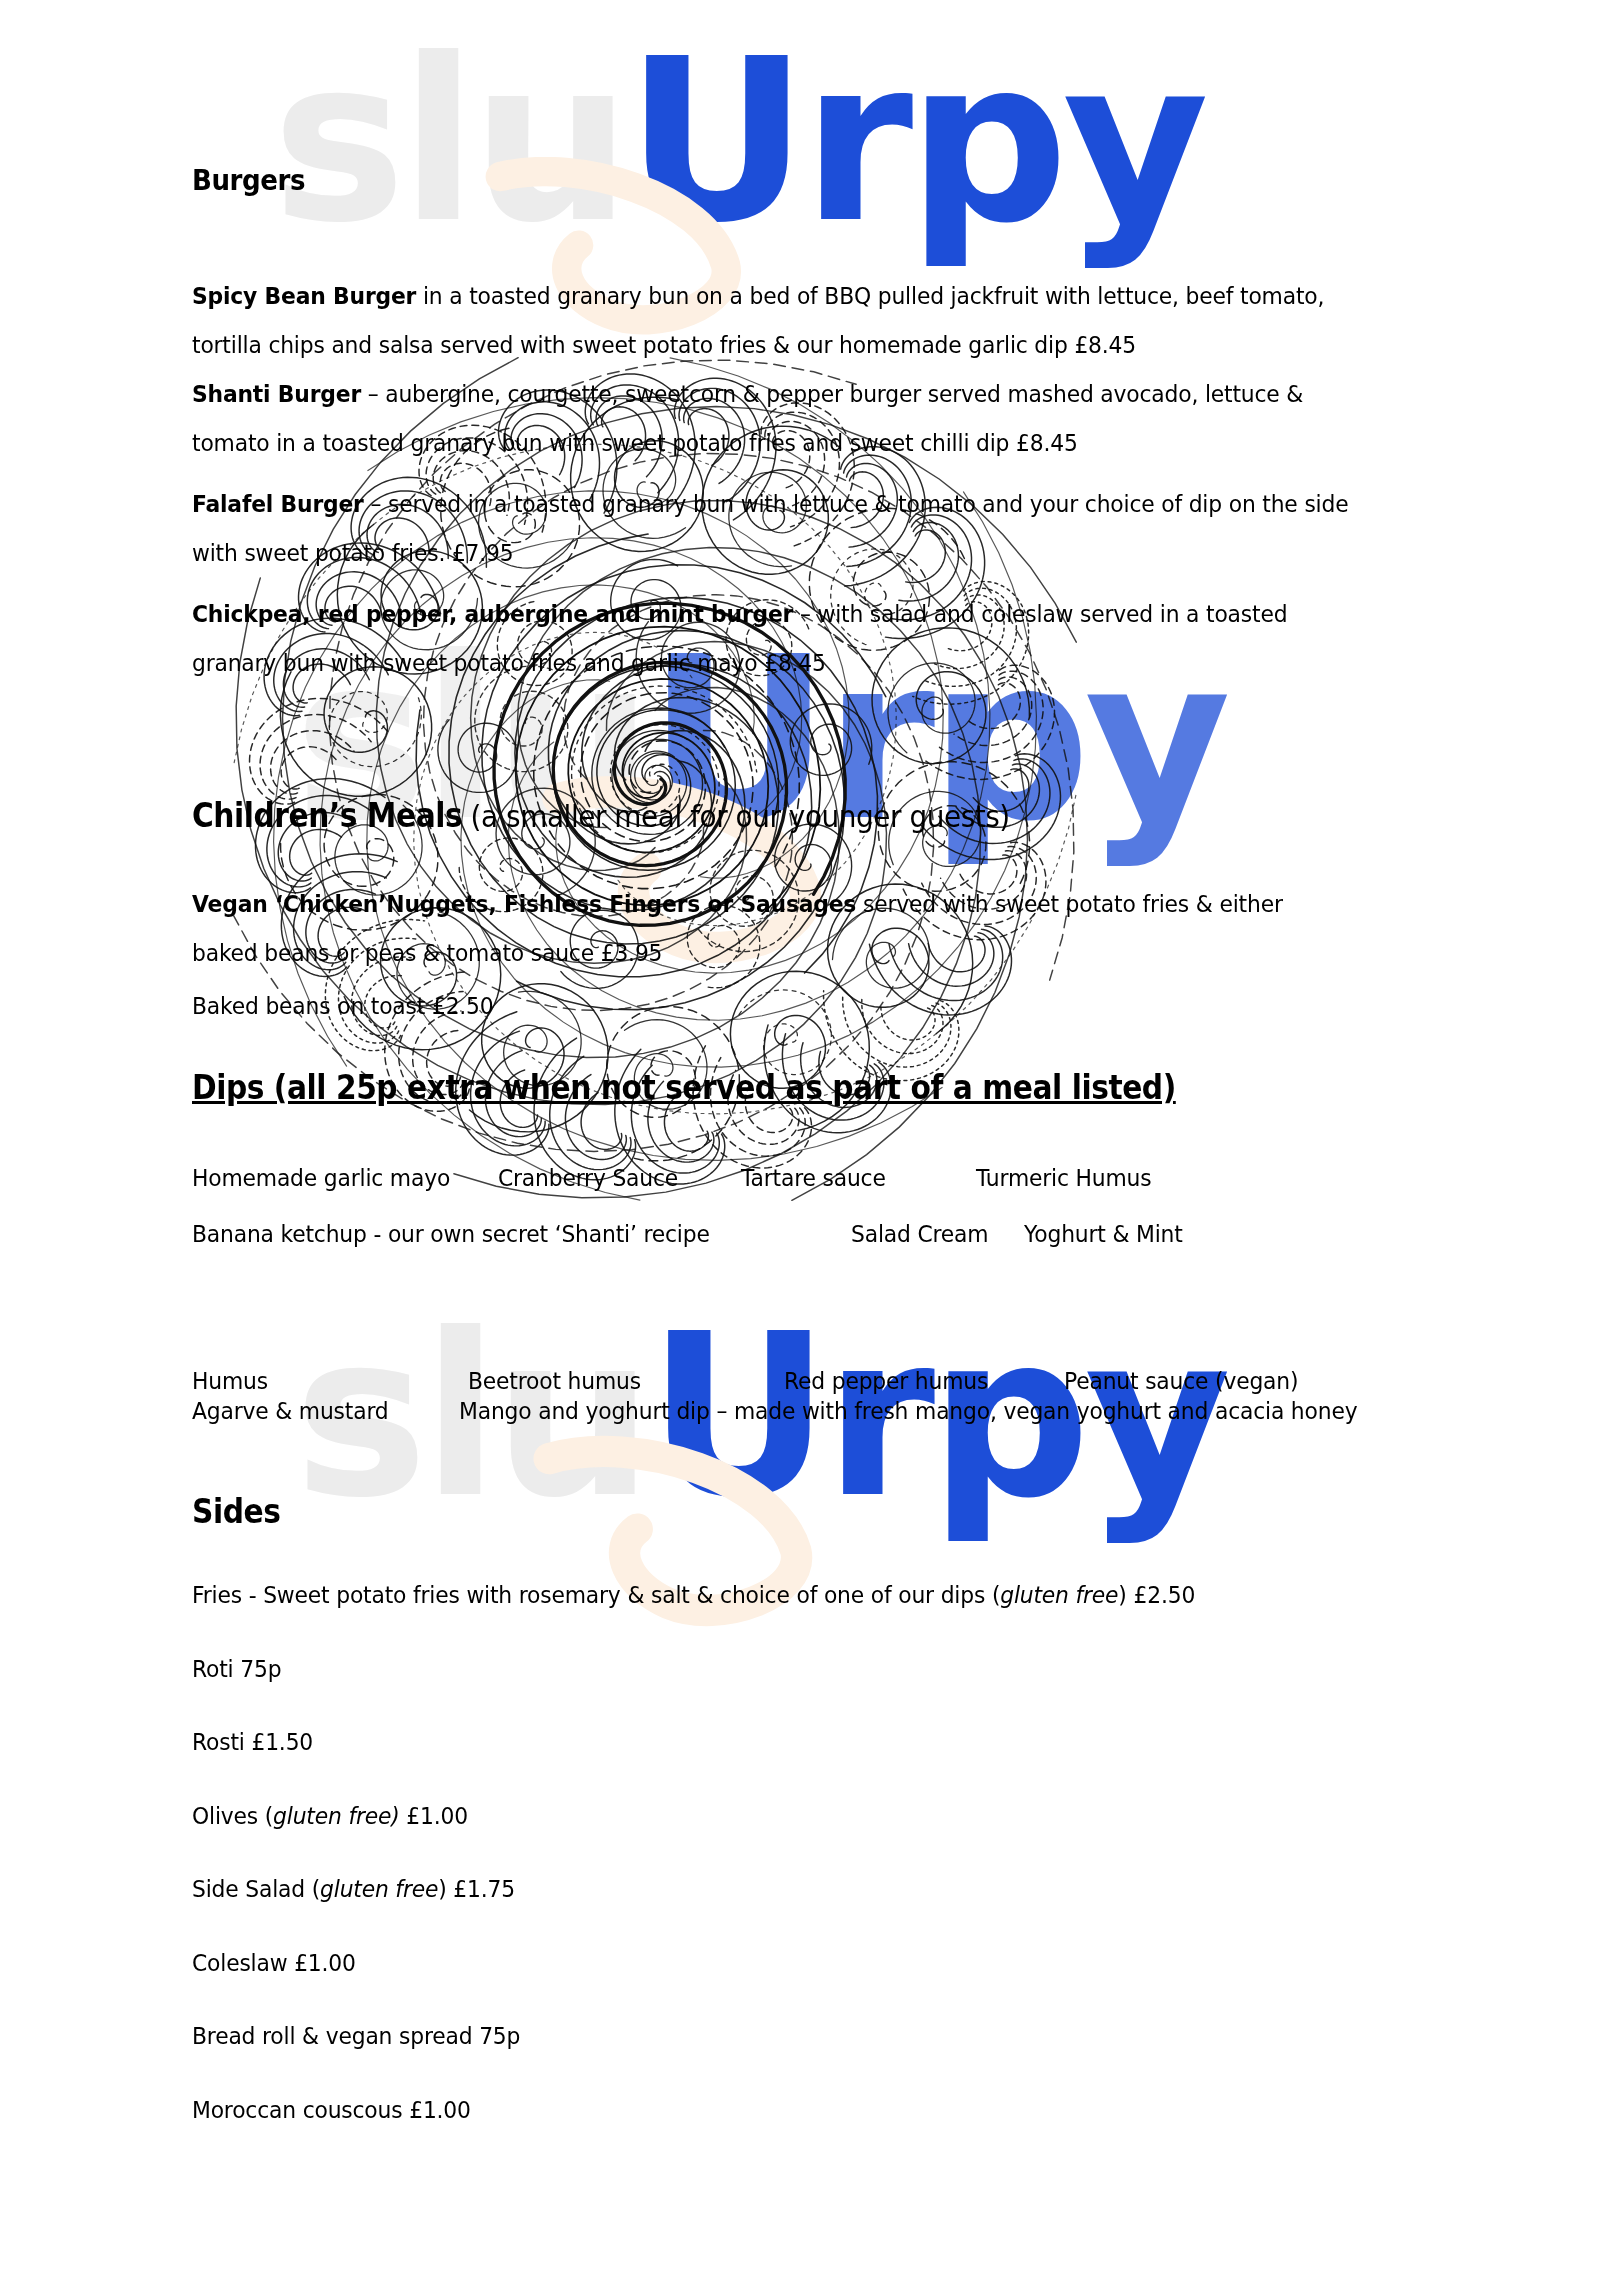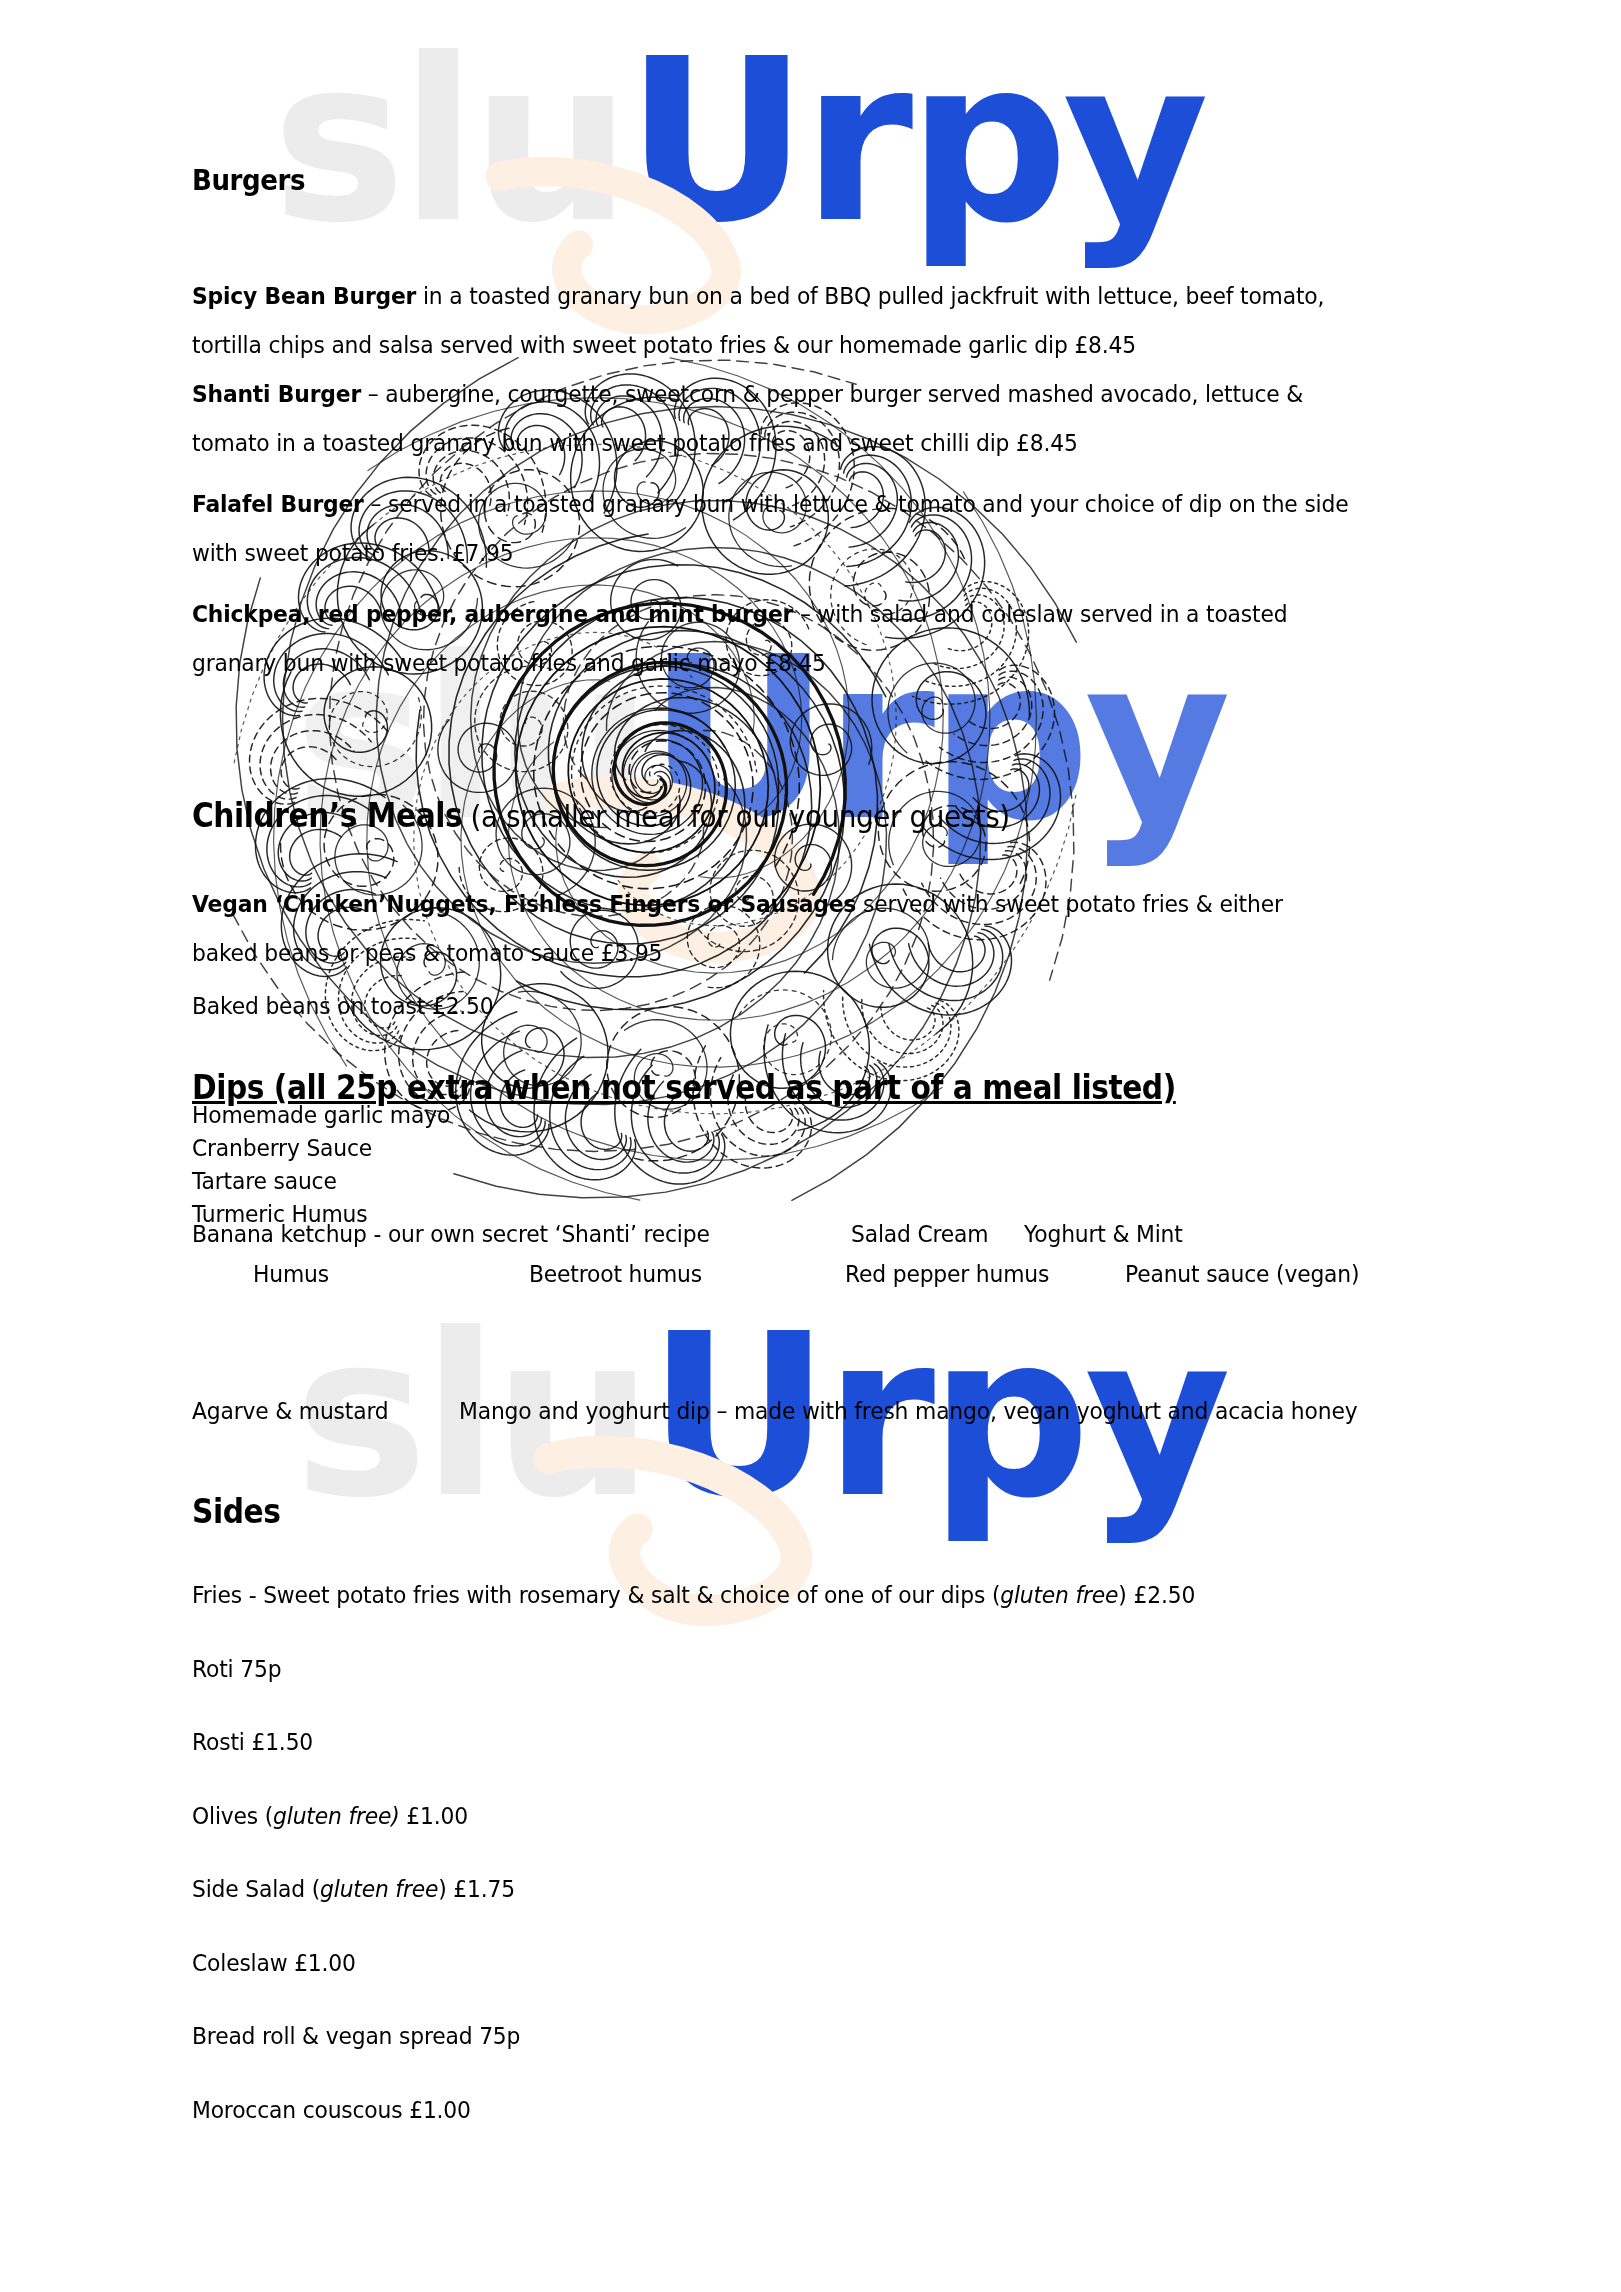--- a/index.html
+++ b/index.html
@@ -391,34 +391,34 @@
     </div>
 
     <div class="block para" style="top:982px;">
       <span>Baked beans on toast £2.50</span>
     </div>
 
     <div class="block" style="top:1068px;text-decoration:underline;">
       <div class="sect-title big">Dips (all 25p extra when not served as part of a meal listed)</div>
     </div>
 
-    <div class="dip-row" style="top:1099px;flex-direction:column;">
+    <div class="dip-row" style="top:1162px;">
       <div class="dip-cell" style="width:306px;">Homemade garlic mayo</div>
       <div class="dip-cell" style="width:243px;">Cranberry Sauce</div>
       <div class="dip-cell" style="width:235px;">Tartare sauce</div>
       <div class="dip-cell">Turmeric Humus</div>
     </div>
 
     <div class="dip-row" style="top:1218px;">
       <div class="dip-cell" style="width:659px;">Banana ketchup - our own secret ‘Shanti’ recipe</div>
       <div class="dip-cell" style="width:173px;">Salad Cream</div>
       <div class="dip-cell">Yoghurt &amp; Mint</div>
     </div>
 
-    <div class="dip-row" style="top:1258px;justify-content:center;">
+    <div class="dip-row" style="top:1365px;">
       <div class="dip-cell" style="width:276px;">Humus</div>
       <div class="dip-cell" style="width:316px;">Beetroot humus</div>
       <div class="dip-cell" style="width:280px;">Red pepper humus</div>
       <div class="dip-cell">Peanut sauce (vegan)</div>
     </div>
 
     <div class="dip-row" style="top:1359px;margin-top:36px;">
       <div class="dip-cell" style="width:267px;">Agarve &amp; mustard</div>
       <div class="dip-cell">Mango and yoghurt dip – made with fresh mango, vegan yoghurt and acacia honey</div>
     </div>

